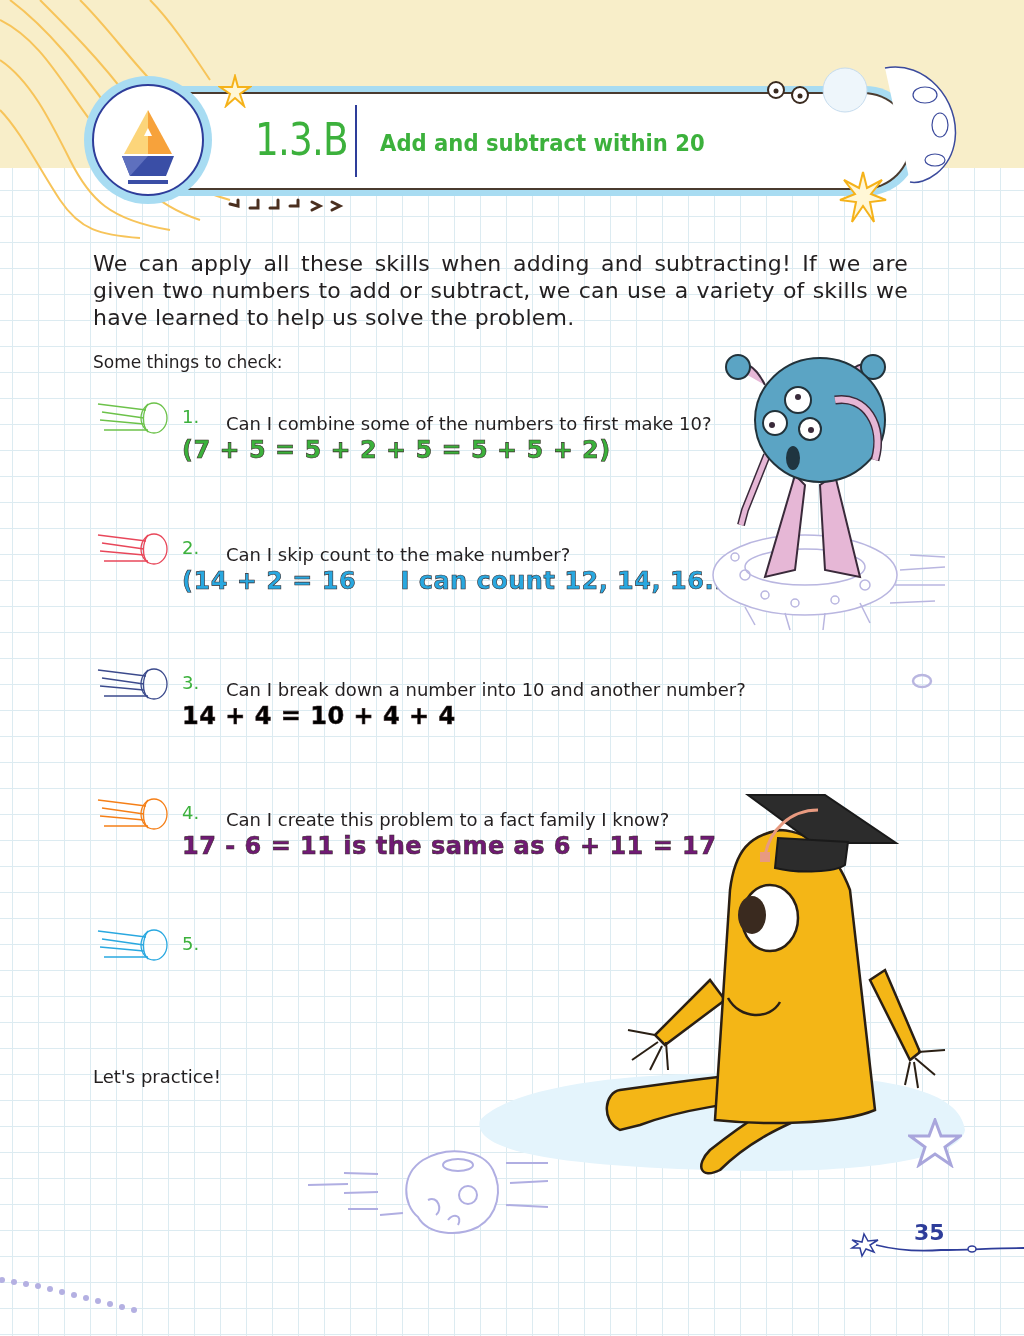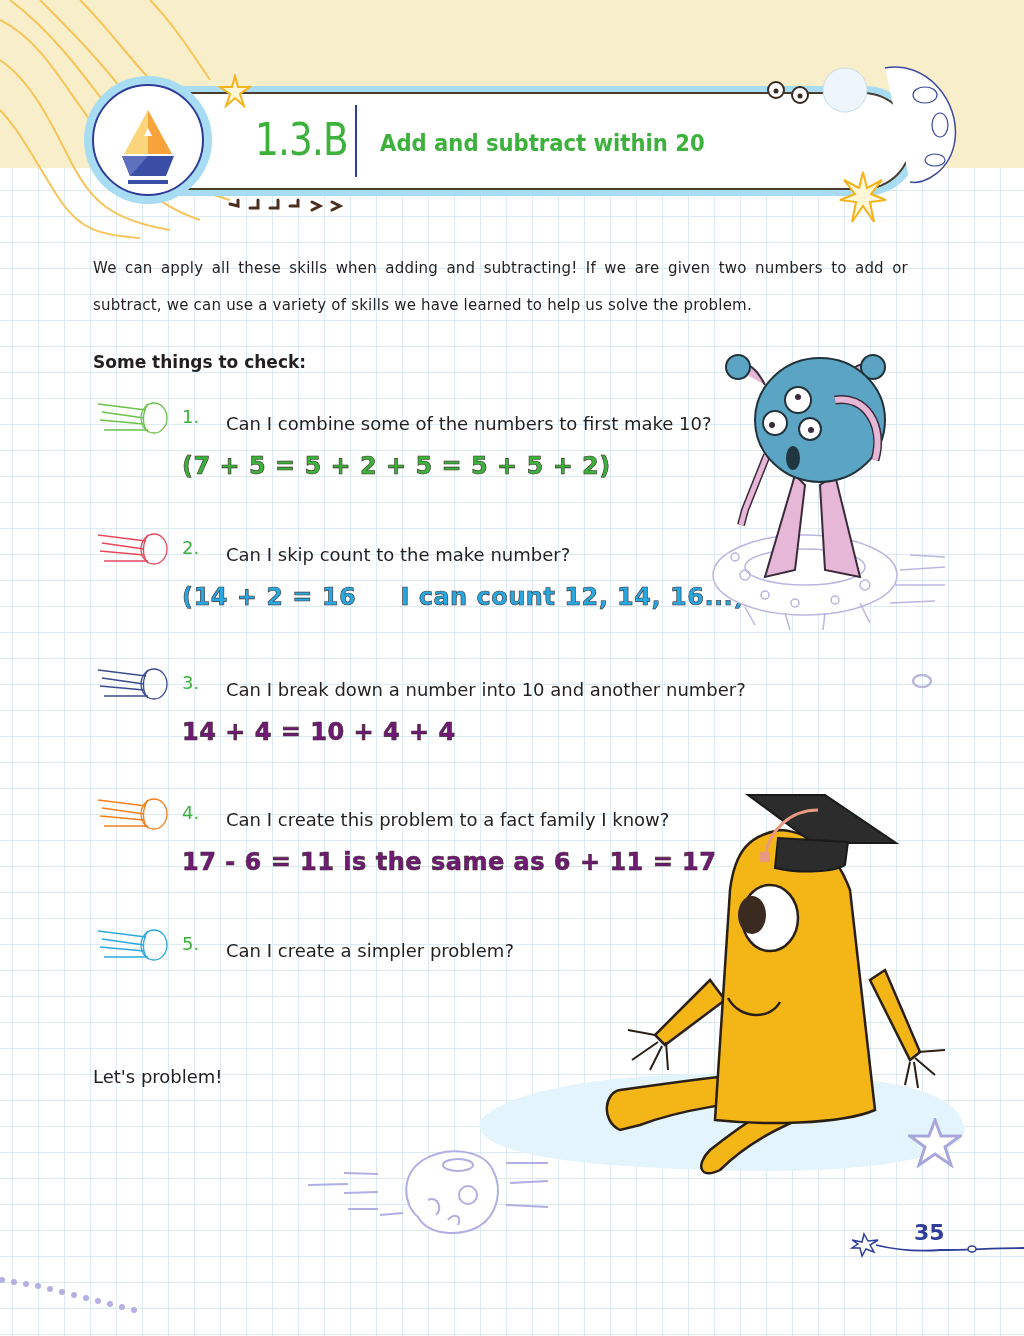--- a/index.html
+++ b/index.html
@@ -45,36 +45,36 @@
   }
   .title-divider {
     position: absolute; left: 355px; top: 105px; width: 2px; height: 72px; background: #2e3d9a;
   }
   .lesson-title {
     position: absolute; left: 380px; top: 130px; font-size: 23px; font-weight: bold; color: #3cb13c;
     font-family: "DejaVu Sans", sans-serif; transform: scaleX(0.92); transform-origin: left;
   }
   .intro {
     position: absolute; left: 93px; top: 250px; width: 815px;
-    font-size: 15px; line-height: 37px; text-align: justify;
+    font-size: 22px; line-height: 27px; text-align: justify;
     font-family: "DejaVu Sans", sans-serif; letter-spacing: 0.2px;
   }
   .check-heading {
-    position: absolute; left: 93px; top: 352px; font-size: 17px; font-weight: bold;
+    position: absolute; left: 93px; top: 352px; font-size: 17px; font-weight: normal;
   }
   .item { position: absolute; left: 96px; width: 700px; }
   .comet { position: absolute; left: 0; top: 0; width: 74px; height: 40px; }
   .num {
     position: absolute; left: 86px; top: 8px; font-size: 18px; color: #3cb13c;
   }
   .question {
     position: absolute; left: 130px; top: 8px; font-size: 18px; color: #231f20; white-space: nowrap; margin-top: 7px;
   }
   .equation {
-    position: absolute; left: 86px; top: 54px; font-size: 24px; font-weight: bold; white-space: nowrap;
+    position: absolute; left: 86px; top: 38px; font-size: 24px; font-weight: bold; white-space: nowrap;
     font-family: "DejaVu Sans", sans-serif; letter-spacing: 0.5px;
     -webkit-text-stroke: 0.6px #3a2a2a;
   }
   .practice {
     position: absolute; left: 93px; top: 1066px; font-size: 18px;
   }
   .page-num {
     position: absolute; left: 908px; top: 1220px; font-size: 22px; color: #2e3d9a; font-weight: bold; margin-left: 6px;
   }
 </style>
@@ -189,21 +189,21 @@
       <path d="M2 6 L50 12"></path>
         <path d="M6 14 L48 20"></path>
         <path d="M4 22 L48 26"></path>
         <path d="M8 32 L52 32"></path>
       <ellipse cx="58" cy="20" rx="13" ry="15"></ellipse>
         <path d="M52 6 C46 14, 46 28, 52 34"></path>
     </g>
   </svg>
   <span class="num">3.</span>
   <span class="question">Can I break down a number into 10 and another number?</span>
-  <span class="equation" style="color:#701a75">14 + 4 = 10 + 4 + 4</span>
+  <span class="equation" style="color:#000000">14 + 4 = 10 + 4 + 4</span>
 </div>
 
 <div class="item" style="top:794px;height:100px">
   <svg class="comet" viewBox="0 0 74 40">
     <g fill="none" stroke="#f57f17" stroke-width="1.3">
       <path d="M2 6 L50 12"></path>
         <path d="M6 14 L48 20"></path>
         <path d="M4 22 L48 26"></path>
         <path d="M8 32 L52 32"></path>
       <ellipse cx="58" cy="20" rx="13" ry="15"></ellipse>
@@ -220,24 +220,23 @@
     <g fill="none" stroke="#29a8e0" stroke-width="1.3">
       <path d="M2 6 L50 12"></path>
         <path d="M6 14 L48 20"></path>
         <path d="M4 22 L48 26"></path>
         <path d="M8 32 L52 32"></path>
       <ellipse cx="58" cy="20" rx="13" ry="15"></ellipse>
         <path d="M52 6 C46 14, 46 28, 52 34"></path>
     </g>
   </svg>
   <span class="num">5.</span>
-  <span class="question">Can I create a simpler problem?</span>
-</div>
-
-<div class="practice">Let's problem!</div>
+</div>
+
+<div class="practice">Let's practice!</div>
 
 <svg class="deco" style="left:705px;top:345px" width="240" height="300" viewBox="0 0 240 300">
   <g fill="none" stroke="#b9b6e0" stroke-width="1.5">
     <ellipse cx="100" cy="230" rx="92" ry="40" fill="#ffffff"></ellipse>
     <ellipse cx="100" cy="222" rx="60" ry="18"></ellipse>
     <circle cx="40" cy="230" r="5"></circle>
       <circle cx="60" cy="250" r="4"></circle>
       <circle cx="90" cy="258" r="4"></circle>
     <circle cx="130" cy="255" r="4"></circle>
       <circle cx="160" cy="240" r="5"></circle>

